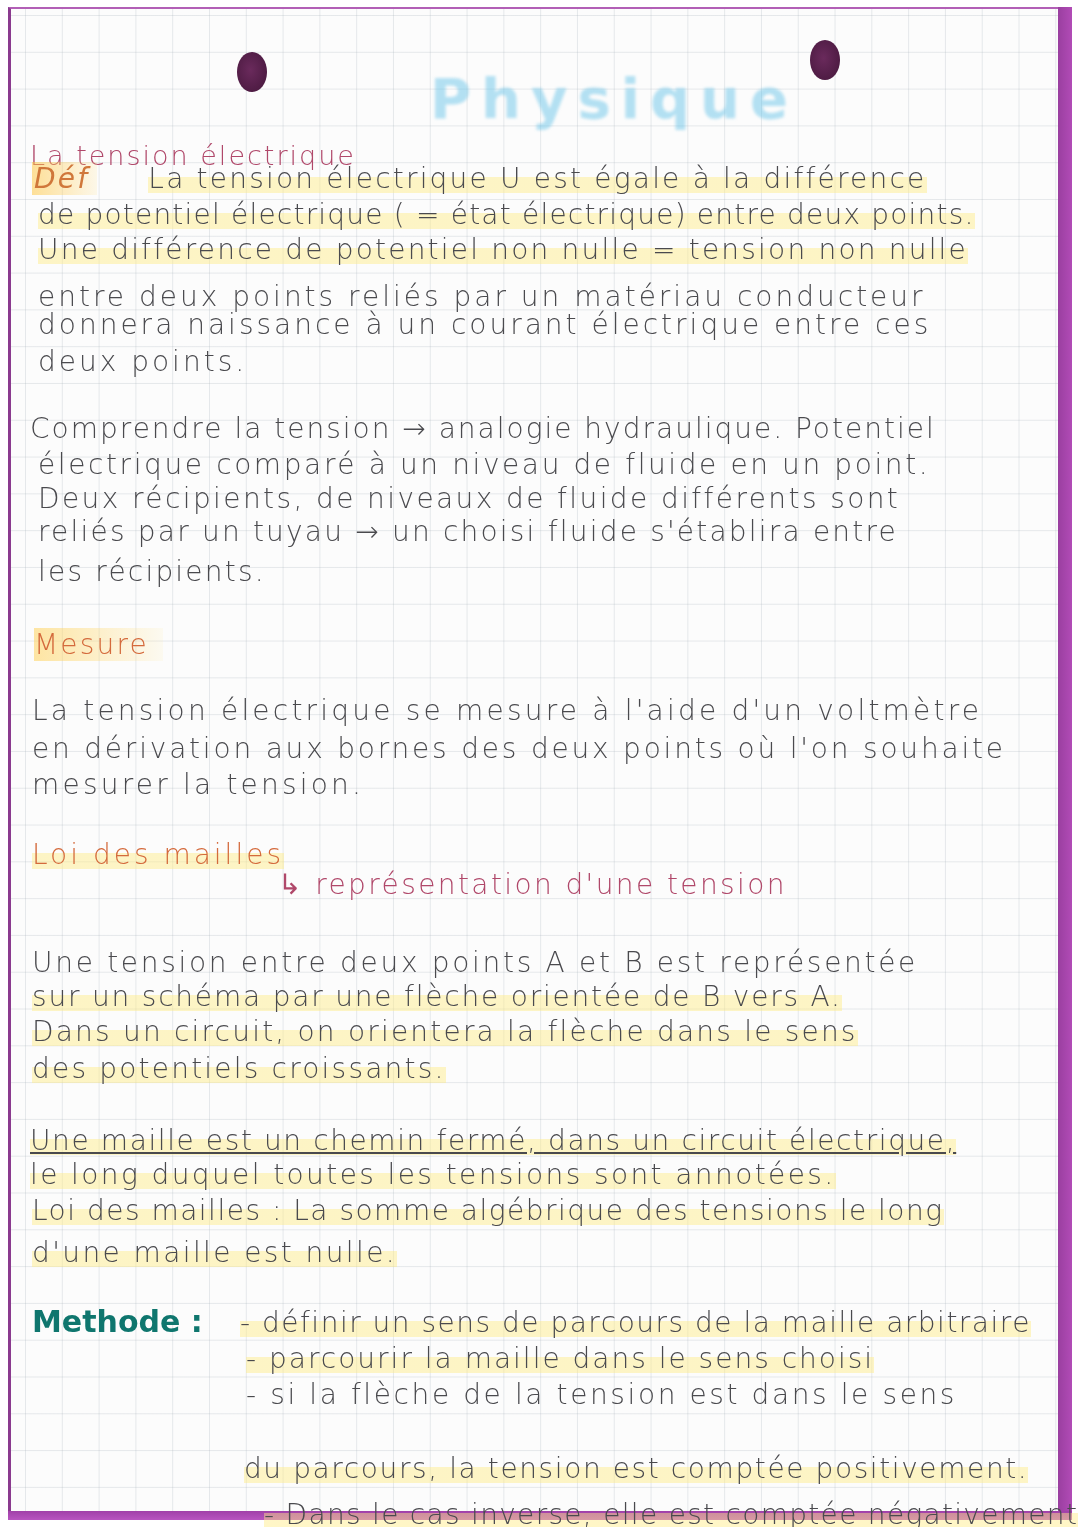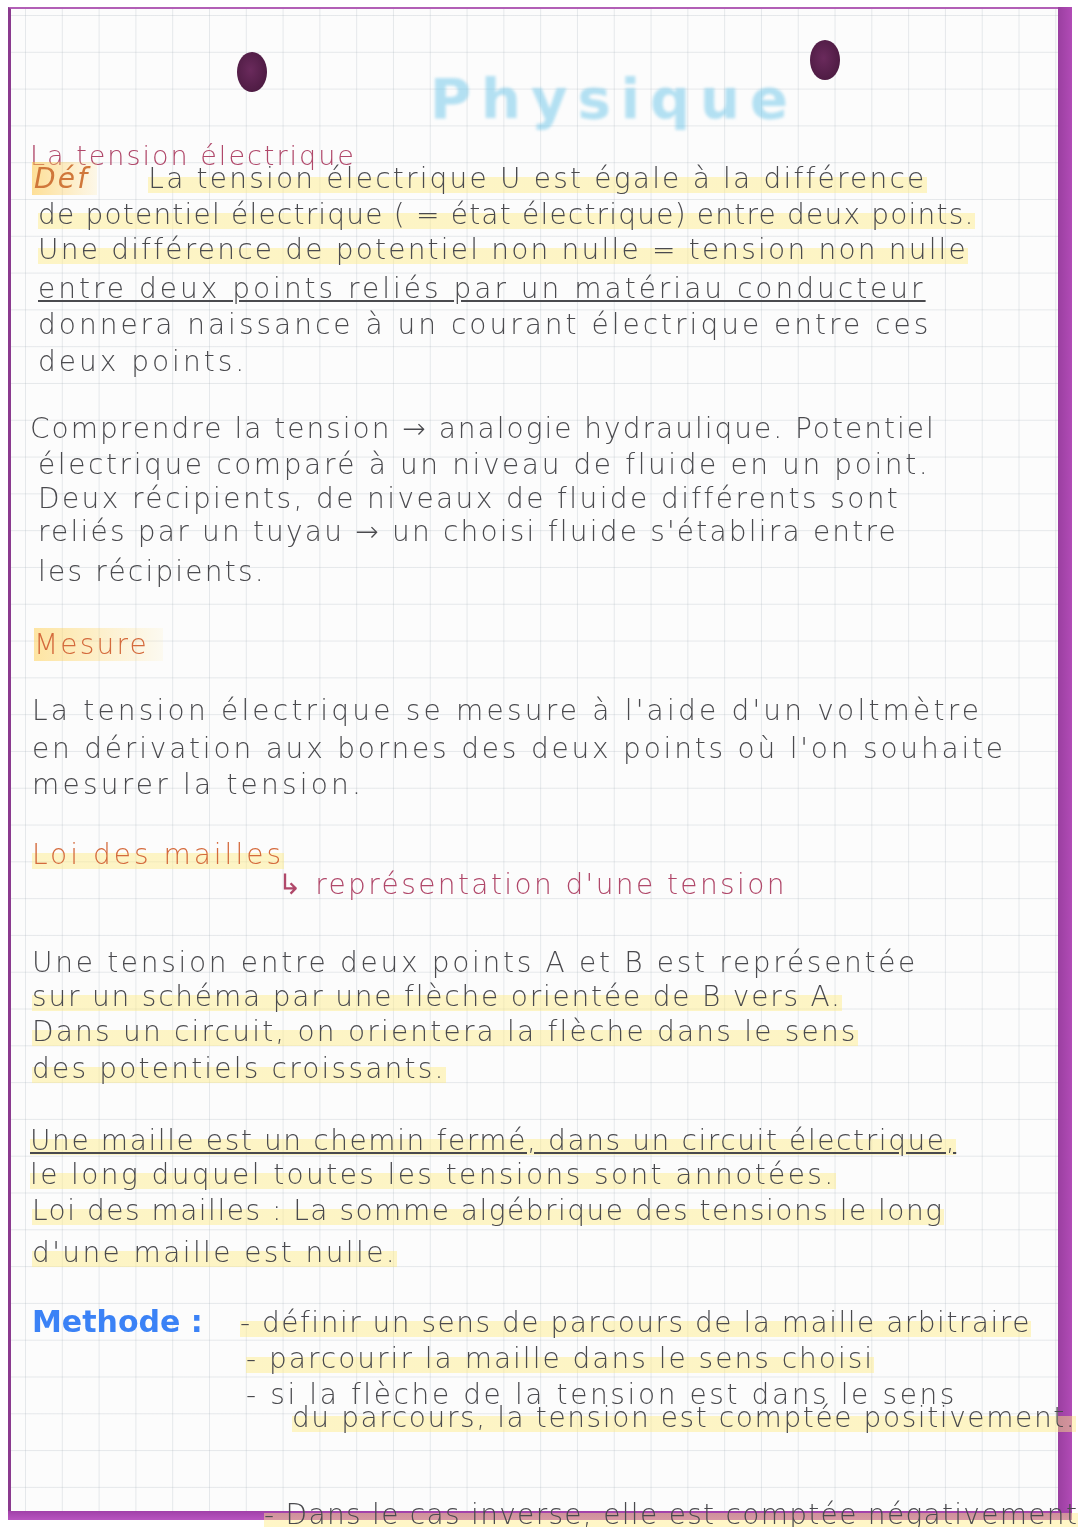--- a/index.html
+++ b/index.html
@@ -88,21 +88,21 @@
     .section-pink {
       color: #b0486a;
     }
     .def-label {
       color: #d0773a;
       font-style: italic;
       background: linear-gradient(to right, rgba(255,200,70,0.55), rgba(255,220,120,0.15));
       padding: 0 8px 0 2px;
     }
     .methode {
-      color: #3b82f6;
+      color: #0f766e;
       font-weight: bold;
       font-size: 30px;
       letter-spacing: 0px;
     }
     .hl {
       background: linear-gradient(to bottom, transparent 45%, rgba(255,235,130,0.45) 45%, rgba(255,235,130,0.45) 95%, transparent 95%);
     }
     .hl-orange {
       background: linear-gradient(to right, rgba(255,210,90,0.55), rgba(255,230,140,0.1));
       padding-right: 14px;
@@ -120,21 +120,21 @@
 <div class="watermark">Physique</div>
 
 <div class="line title" style="left:30px; top:92px;margin-top:48px;">La tension électrique</div>
 
 <div class="line" style="left:32px; top:162px;">
   <span class="def-label">Déf</span>
   <span style="margin-left:40px;" class="hl">La tension électrique U est égale à la différence</span>
 </div>
 <div class="line hl" style="left:38px; top:198px; letter-spacing:1.2px;">de potentiel électrique ( = état électrique) entre deux points.</div>
 <div class="line hl" style="left:38px; top:233px;">Une différence de potentiel non nulle = tension non nulle</div>
-<div class="line" style="left:38px; top:272px; letter-spacing:3px;text-decoration:underline;">entre deux points reliés par un matériau conducteur</div>
+<div class="line" style="left:38px; top:280px; letter-spacing:3px;">entre deux points reliés par un matériau conducteur</div>
 <div class="line" style="left:38px; top:308px; letter-spacing:3px;">donnera naissance à un courant électrique entre ces</div>
 <div class="line" style="left:38px; top:345px; letter-spacing:3px;">deux points.</div>
 
 <div class="line" style="left:30px; top:412px; letter-spacing:2px;">Comprendre la tension → analogie hydraulique. Potentiel</div>
 <div class="line" style="left:38px; top:448px; letter-spacing:2.6px;">électrique comparé à un niveau de fluide en un point.</div>
 <div class="line" style="left:38px; top:482px; letter-spacing:2.4px;">Deux récipients, de niveaux de fluide différents sont</div>
 <div class="line" style="left:38px; top:515px; letter-spacing:2.2px;">reliés par un tuyau → un choisi fluide s'établira entre</div>
 <div class="line" style="left:38px; top:555px;">les récipients.</div>
 
 <div class="line section" style="left:34px; top:628px;">
@@ -174,18 +174,18 @@
 </div>
 
 <div class="line methode" style="left:32px; top:1304px;">Methode :</div>
 <div class="line" style="left:240px; top:1306px; letter-spacing:1.5px;">
   <span class="hl">- définir un sens de parcours de la maille arbitraire</span>
 </div>
 <div class="line" style="left:246px; top:1342px; letter-spacing:2px;">
   <span class="hl">- parcourir la maille dans le sens choisi</span>
 </div>
 <div class="line" style="left:246px; top:1378px; letter-spacing:2.6px;">- si la flèche de la tension est dans le sens</div>
-<div class="line" style="left:244px; top:1401px; letter-spacing:1.6px;margin-left:48px;">
+<div class="line" style="left:244px; top:1452px; letter-spacing:1.6px;">
   <span class="hl">du parcours, la tension est comptée positivement.</span>
 </div>
 <div class="line" style="left:264px; top:1450px; letter-spacing:1.3px;margin-top:48px;">
   <span class="hl">- Dans le cas inverse, elle est comptée négativement</span>
 </div>
 
 </body></html>

